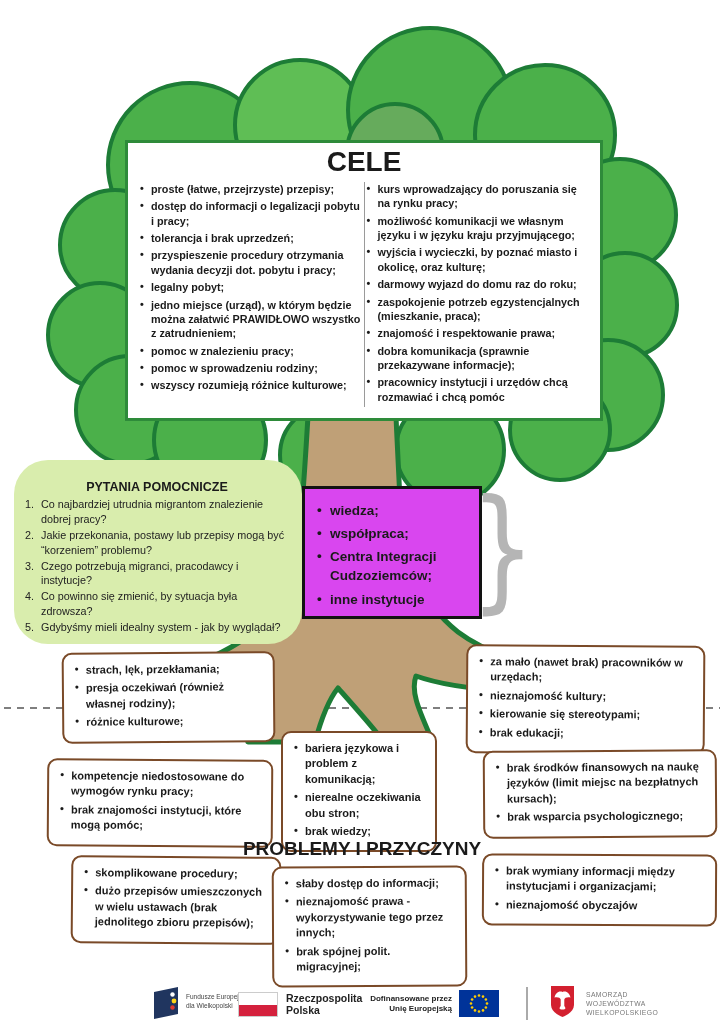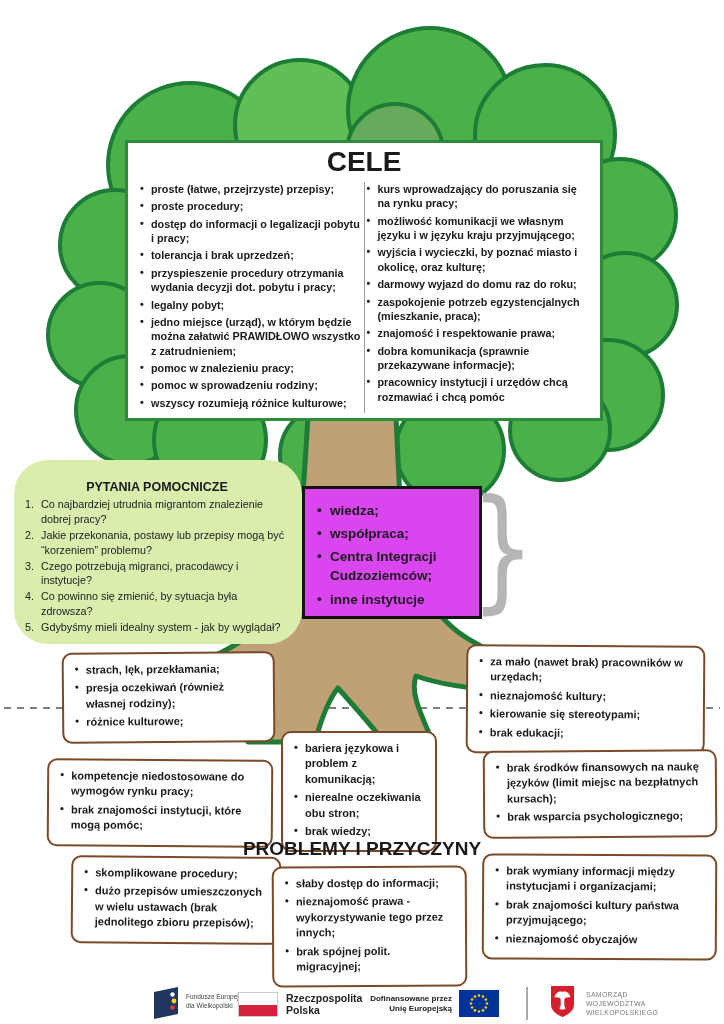--- a/index.html
+++ b/index.html
@@ -111,21 +111,20 @@
          C 398 460 397 440 396 416
          Z"></path>
   </svg>
 
 
   <div class="abs cele-box">
     <h2 class="cele-heading">CELE</h2>
     <div class="cele-cols">
       <ul class="blist cele-col cele-col-left">
         <li>proste (łatwe, przejrzyste) przepisy;</li>
-        <li>proste procedury;</li>
         <li>dostęp do informacji o legalizacji pobytu i pracy;</li>
         <li>tolerancja i brak uprzedzeń;</li>
         <li>przyspieszenie procedury otrzymania wydania decyzji dot. pobytu i pracy;</li>
         <li>legalny pobyt;</li>
         <li>jedno miejsce (urząd), w którym będzie można załatwić PRAWIDŁOWO wszystko z zatrudnieniem;</li>
         <li>pomoc w znalezieniu pracy;</li>
         <li>pomoc w sprowadzeniu rodziny;</li>
         <li>wszyscy rozumieją różnice kulturowe;</li>
       </ul>
       <ul class="blist cele-col cele-col-right">
@@ -208,21 +207,20 @@
   <div class="pbox pbox-information">
     <ul class="blist">
       <li>słaby dostęp do informacji;</li>
       <li>nieznajomość prawa - wykorzystywanie tego przez innych;</li>
       <li>brak spójnej polit. migracyjnej;</li>
     </ul>
   </div>
   <div class="pbox pbox-exchange">
     <ul class="blist">
       <li>brak wymiany informacji między instytucjami i organizacjami;</li>
-      <li>brak znajomości kultury państwa przyjmującego;</li>
       <li>nieznajomość obyczajów</li>
     </ul>
   </div>
 
   <svg class="abs fe-logo" width="32" height="33" viewBox="0 0 32 33">
     <polygon points="4,6 28,1 28,28 4,33" fill="#20355f"></polygon>
     <circle cx="22.5" cy="8.5" r="2.2" fill="#ffffff"></circle>
     <circle cx="24" cy="15" r="2.4" fill="#ffd617"></circle>
     <circle cx="22.5" cy="21.5" r="2.2" fill="#e03c31"></circle>
   </svg>

